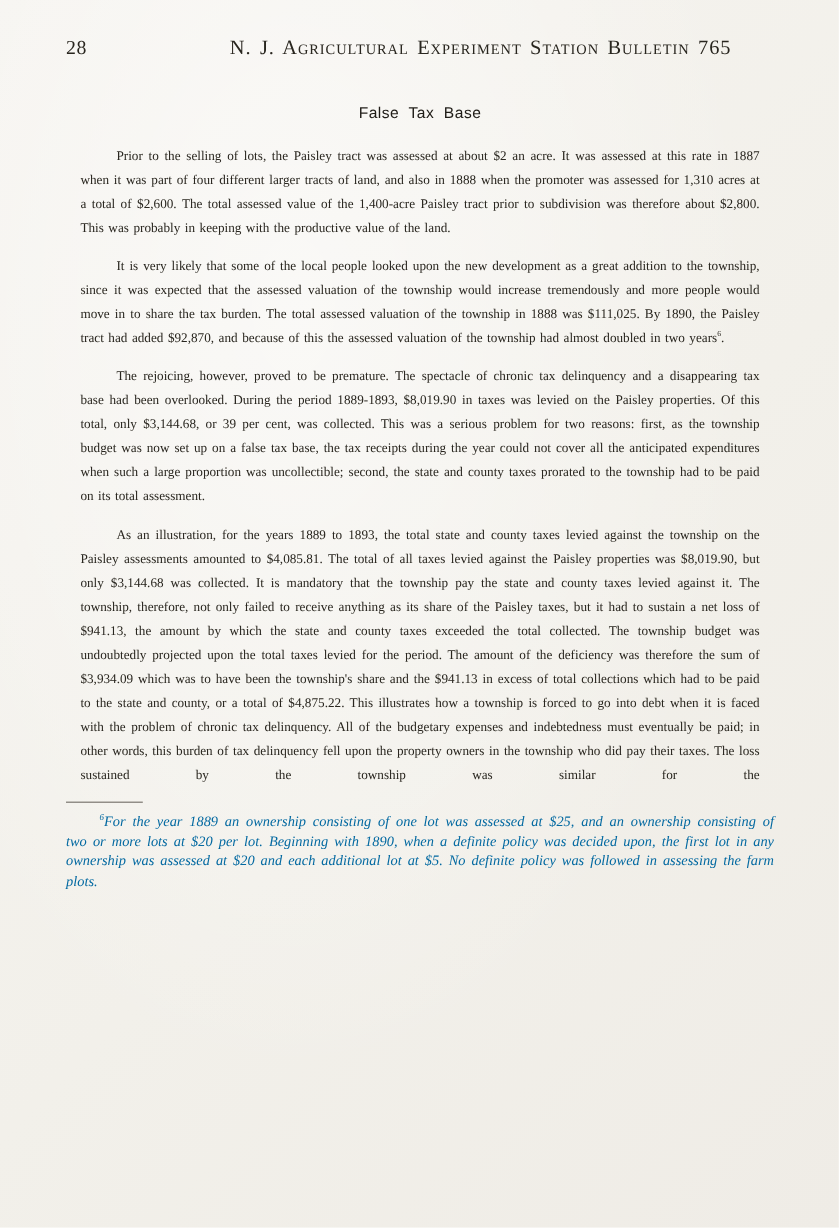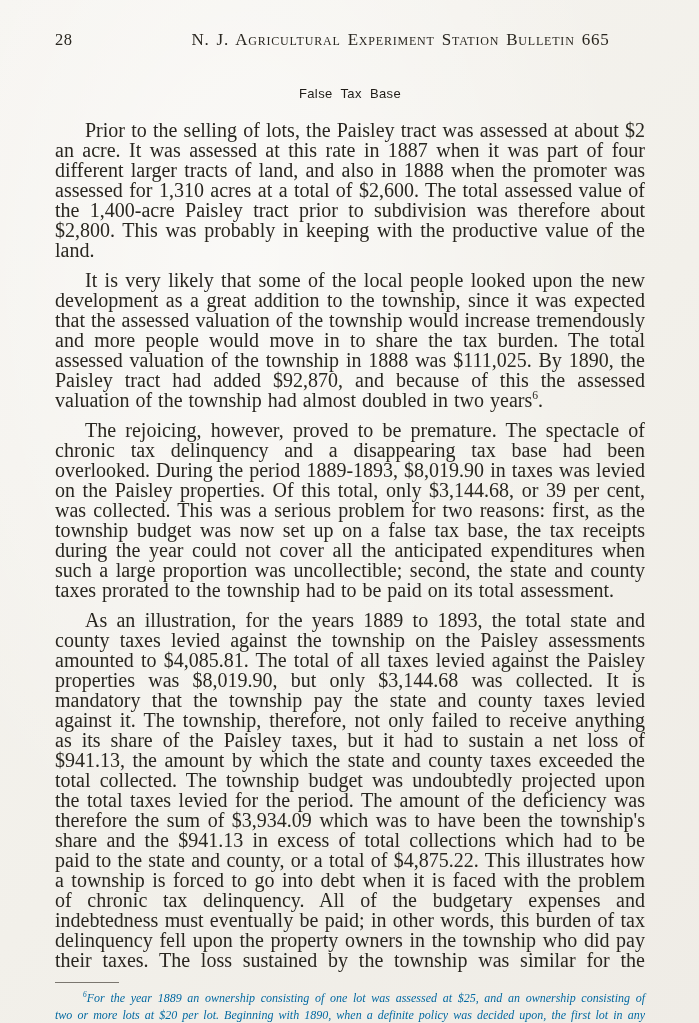--- a/index.html
+++ b/index.html
@@ -50,24 +50,24 @@
     font-weight: normal;
     font-size: 13px;
     letter-spacing: 0.4px;
     word-spacing: 4px;
     color: #1f1c17;
   }
   .body-text {
     margin-top: 19px;
   }
   p.body-para {
-    margin: 0;
+    margin: 12px;
     text-align: justify;
     text-indent: 30px;
-    font-size: 20px;
+    font-size: 11px;
     line-height: 20px;
     word-spacing: 1px;
   }
   p.body-para + p.body-para {
     margin-top: 10px;
   }
   p.continues {
     text-align-last: justify;
   }
   sup.fn-ref {
@@ -97,21 +97,21 @@
     vertical-align: super;
   }
 </style>
 </head>
 <body>
 
 <div class="page">
 
   <div class="running-header">
     <span class="page-number">28</span>
-    <span class="header-title">N. J. Agricultural Experiment Station Bulletin 665</span>
+    <span class="header-title">N. J. Agricultural Experiment Station Bulletin 765</span>
   </div>
 
   <h2 class="section-title">False Tax Base</h2>
 
   <div class="body-text">
     <p class="body-para">Prior to the selling of lots, the Paisley tract was assessed at about $2 an acre.  It was assessed at this rate in 1887 when it was part of four different larger tracts of land, and also in 1888 when the promoter was assessed for 1,310 acres at a total of $2,600.  The total assessed value of the 1,400-acre Paisley tract prior to subdivision was therefore about $2,800.  This was probably in keeping with the productive value of the land.</p>
     <p class="body-para"><span>It is very likely that some of the local people looked upon the new development as a great addition to the township, since it was expected that the assessed valuation of the township would increase tremendously and more people would move in to share the tax burden.  The total assessed valuation of the township in 1888 was $111,025.  By 1890, the Paisley tract had added $92,870, and because of this the assessed valuation of the township had almost doubled in two years</span><sup class="fn-ref">6</sup><span>.</span></p>
     <p class="body-para">The rejoicing, however, proved to be premature.  The spectacle of chronic tax delinquency and a disappearing tax base had been overlooked. During the period 1889-1893, $8,019.90 in taxes was levied on the Paisley properties.  Of this total, only $3,144.68, or 39 per cent, was collected.  This was a serious problem for two reasons: first, as the township budget was now set up on a false tax base, the tax receipts during the year could not cover all the anticipated expenditures when such a large proportion was uncollectible; second, the state and county taxes prorated to the township had to be paid on its total assessment.</p>
     <p class="body-para continues">As an illustration, for the years 1889 to 1893, the total state and county taxes levied against the township on the Paisley assessments amounted to $4,085.81.  The total of all taxes levied against the Paisley properties was $8,019.90, but only $3,144.68 was collected.  It is mandatory that the township pay the state and county taxes levied against it.  The township, therefore, not only failed to receive anything as its share of the Paisley taxes, but it had to sustain a net loss of $941.13, the amount by which the state and county taxes exceeded the total collected.  The township budget was undoubtedly projected upon the total taxes levied for the period.  The amount of the deficiency was therefore the sum of $3,934.09 which was to have been the township's share and the $941.13 in excess of total collections which had to be paid to the state and county, or a total of $4,875.22.  This illustrates how a township is forced to go into debt when it is faced with the problem of chronic tax delinquency.  All of the budgetary expenses and indebtedness must eventually be paid; in other words, this burden of tax delinquency fell upon the property owners in the township who did pay their taxes.  The loss sustained by the township was similar for the</p>
   </div>

